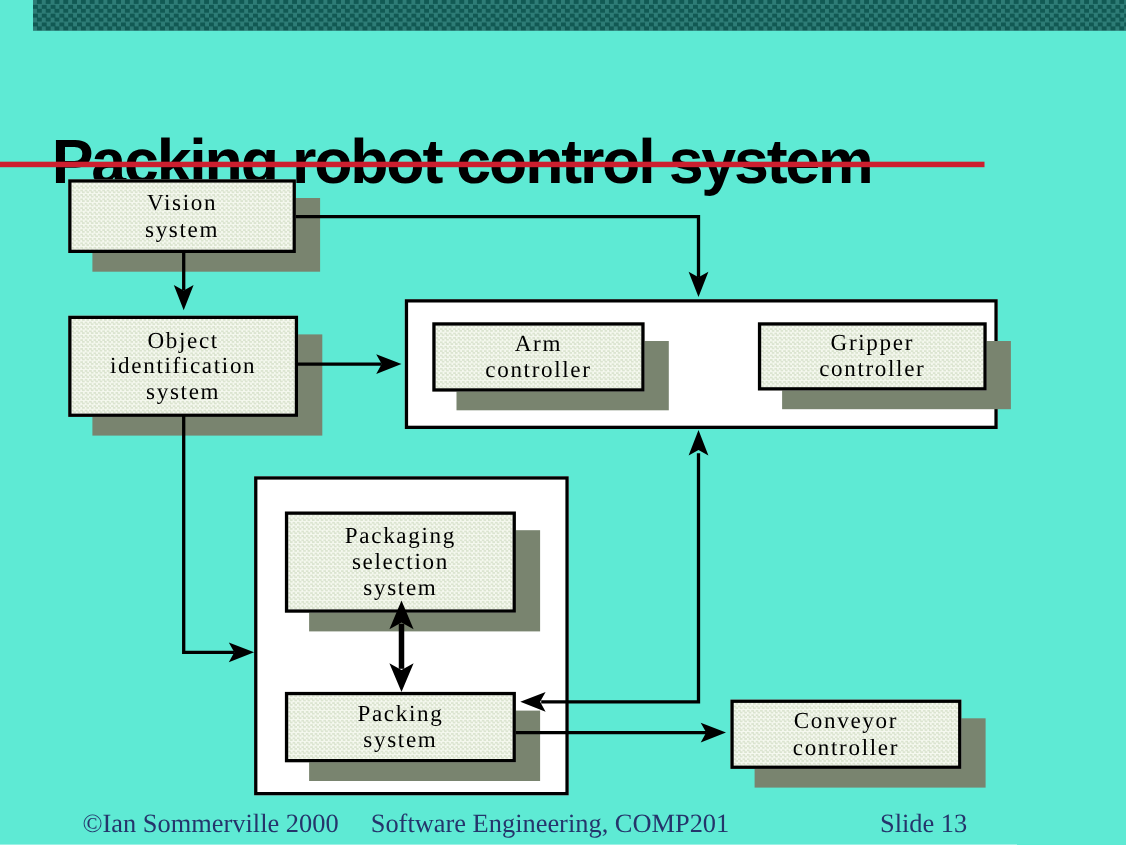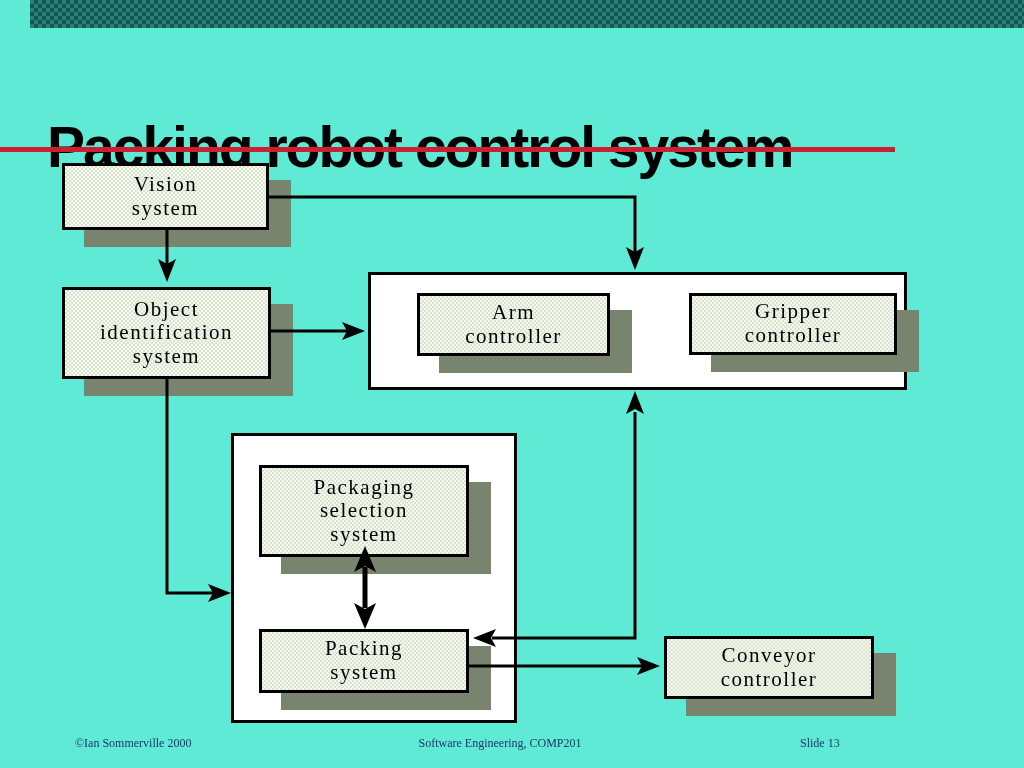--- a/index.html
+++ b/index.html
@@ -30,33 +30,33 @@
     background-color:var(--node-fill-light,#f5f8ef);
     background-image:conic-gradient(var(--node-fill-check,#dbe4d0) 25%,transparent 0 50%,
                      var(--node-fill-check,#dbe4d0) 0 75%,transparent 0);
     background-size:4px 4px;
     box-shadow:22px 17px 0 var(--node-shadow,#79846f);
     display:flex;align-items:center;justify-content:center;text-align:center;
     font-size:21px;letter-spacing:1.5px;line-height:1.12;color:#000;
     white-space:pre-line;}
   .n-vision   {left:62px; top:163px;width:207px;height:67px;}
   .n-object   {left:62px; top:287px;width:209px;height:92px;}
-  .n-arm      {left:393px;top:293px;width:193px;height:63px;margin-left:24px;}
+  .n-arm      {left:393px;top:293px;width:193px;height:63px;}
   .n-gripper  {left:689px;top:293px;width:208px;height:62px;}
   .n-pselect  {left:259px;top:453px;width:210px;height:92px;margin-top:12px;}
   .n-packing  {left:259px;top:629px;width:210px;height:64px;}
   .n-conveyor {left:664px;top:636px;width:210px;height:63px;}
 
   .connectors{position:absolute;left:0;top:0;width:1024px;height:768px;pointer-events:none;}
   .connectors line,.connectors path{stroke:#000;stroke-width:3;fill:none;}
   .connectors .thick{stroke-width:5;}
   .connectors polygon{fill:#000;stroke:none;}
 
   .footer{position:absolute;left:0;top:736px;width:1024px;height:26px;
-    font-size:12px;color:var(--footer-blue,#25356b);}
+    font-size:24px;color:var(--footer-blue,#25356b);}
   .footer .f-left{position:absolute;left:75px;}
   .footer .f-center{position:absolute;left:500px;transform:translateX(-50%);white-space:nowrap;}
   .footer .f-right{position:absolute;left:800px;white-space:nowrap;}
 </style>
 </head>
 <body>
 
 <div class="slide">
 
   <div class="top-border"></div>

